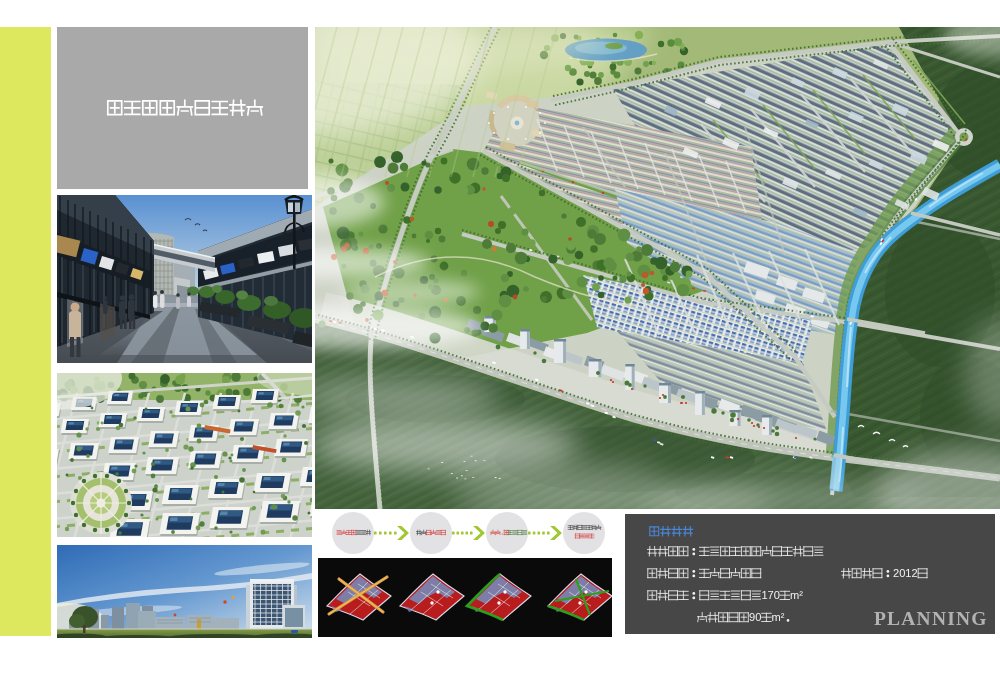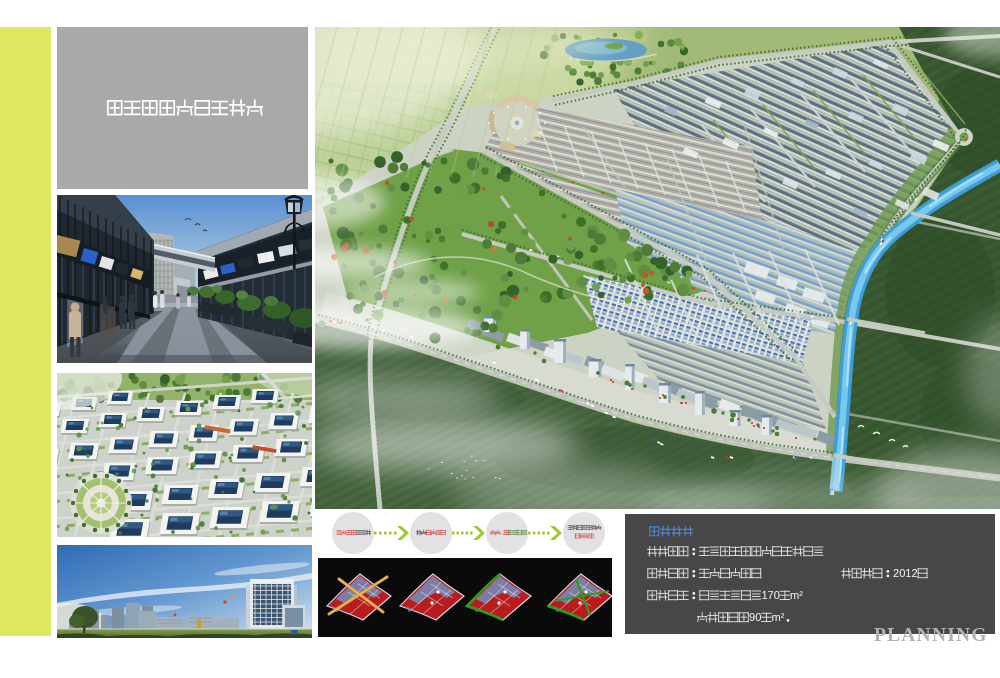--- a/index.html
+++ b/index.html
@@ -1471,13 +1471,13 @@
       <path d="M22.8 76.8L31.7 76.8M31.7 76.8L31.7 85.7M22.8 85.7L31.7 85.7M22.8 76.8L22.8 85.7M27.2 78.1L27.2 84.4M24.6 81.2L29.9 81.2M35.3 76.5L34.7 86.0M40.0 76.5L40.6 86.0M32.9 79.4L42.4 79.4M33.4 83.1L41.9 83.1M43.6 76.8L52.5 76.8M52.5 76.8L52.5 85.7M43.6 85.7L52.5 85.7M43.6 76.8L43.6 85.7M43.6 81.2L52.5 81.2M53.7 77.3L63.2 77.3M53.7 81.2L63.2 81.2M53.7 85.5L63.2 85.5M58.4 77.3L58.4 85.5M74.8 76.8L83.7 76.8M83.7 76.8L83.7 85.7M74.8 85.7L83.7 85.7M74.8 76.8L74.8 85.7M74.8 81.2L83.7 81.2M85.5 77.0L93.9 77.0M86.0 80.0L93.3 80.0M86.0 82.5L93.3 82.5M85.5 85.2L93.9 85.2M95.3 77.3L104.8 77.3M95.3 81.2L104.8 81.2M95.3 85.5L104.8 85.5M100.1 77.3L100.1 85.5M106.3 77.0L114.7 77.0M106.8 80.0L114.1 80.0M106.8 82.5L114.1 82.5M106.3 85.2L114.7 85.2M116.4 76.8L125.3 76.8M125.3 76.8L125.3 85.7M116.4 85.7L125.3 85.7M116.4 76.8L116.4 85.7M116.4 81.2L125.3 81.2M127.1 77.0L135.5 77.0M127.6 80.0L134.9 80.0M127.6 82.5L134.9 82.5M127.1 85.2L135.5 85.2M155.2 77.3L164.6 77.3M155.2 81.2L164.6 81.2M155.2 85.5L164.6 85.5M159.9 77.3L159.9 85.5" stroke="#f2f2f2" stroke-width="0.85" fill="none" stroke-linecap="square"></path>
     </g>
     <g>
       <text x="124.0" y="106.8" font-size="11.1" fill="#f2f2f2" font-family="Liberation Sans, sans-serif">90</text>
       <text x="146.6" y="106.8" font-size="11.1" fill="#f2f2f2" font-family="Liberation Sans, sans-serif">m²</text>
       <circle cx="163.0" cy="106.4" r="1.3" fill="#f2f2f2"></circle>
       <path d="M77.2 98.5L77.2 102.7M72.5 102.7L82.0 102.7M73.6 102.7L72.8 107.7M80.9 102.7L81.7 107.7M75.2 105.3L79.3 105.3M85.3 98.5L84.7 108.0M90.0 98.5L90.6 108.0M82.9 101.4L92.4 101.4M83.5 105.1L91.9 105.1M93.6 98.8L102.5 98.8M102.5 98.8L102.5 107.7M93.6 107.7L102.5 107.7M93.6 98.8L93.6 107.7M98.1 100.1L98.1 106.4M95.4 103.2L100.7 103.2M104.0 98.8L112.9 98.8M112.9 98.8L112.9 107.7M104.0 107.7L112.9 107.7M104.0 98.8L104.0 107.7M104.0 103.2L112.9 103.2M114.4 98.8L123.3 98.8M123.3 98.8L123.3 107.7M114.4 107.7L123.3 107.7M114.4 98.8L114.4 107.7M118.9 100.1L118.9 106.4M116.2 103.2L121.5 103.2M136.7 99.3L146.2 99.3M136.7 103.2L146.2 103.2M136.7 107.5L146.2 107.5M141.4 99.3L141.4 107.5" stroke="#f2f2f2" stroke-width="0.85" fill="none" stroke-linecap="square"></path>
     </g>
   </svg>
 
-<div class="abs" style="left:874px;top:624px;width:126px;font-family:'Liberation Serif',serif;font-weight:bold;font-size:19.5px;letter-spacing:1.2px;color:#b2b2b2;">PLANNING</div>
+<div class="abs" style="left:874px;top:608px;width:126px;font-family:'Liberation Serif',serif;font-weight:bold;font-size:19.5px;letter-spacing:1.2px;color:#b2b2b2;">PLANNING</div>
 
 </body></html>

